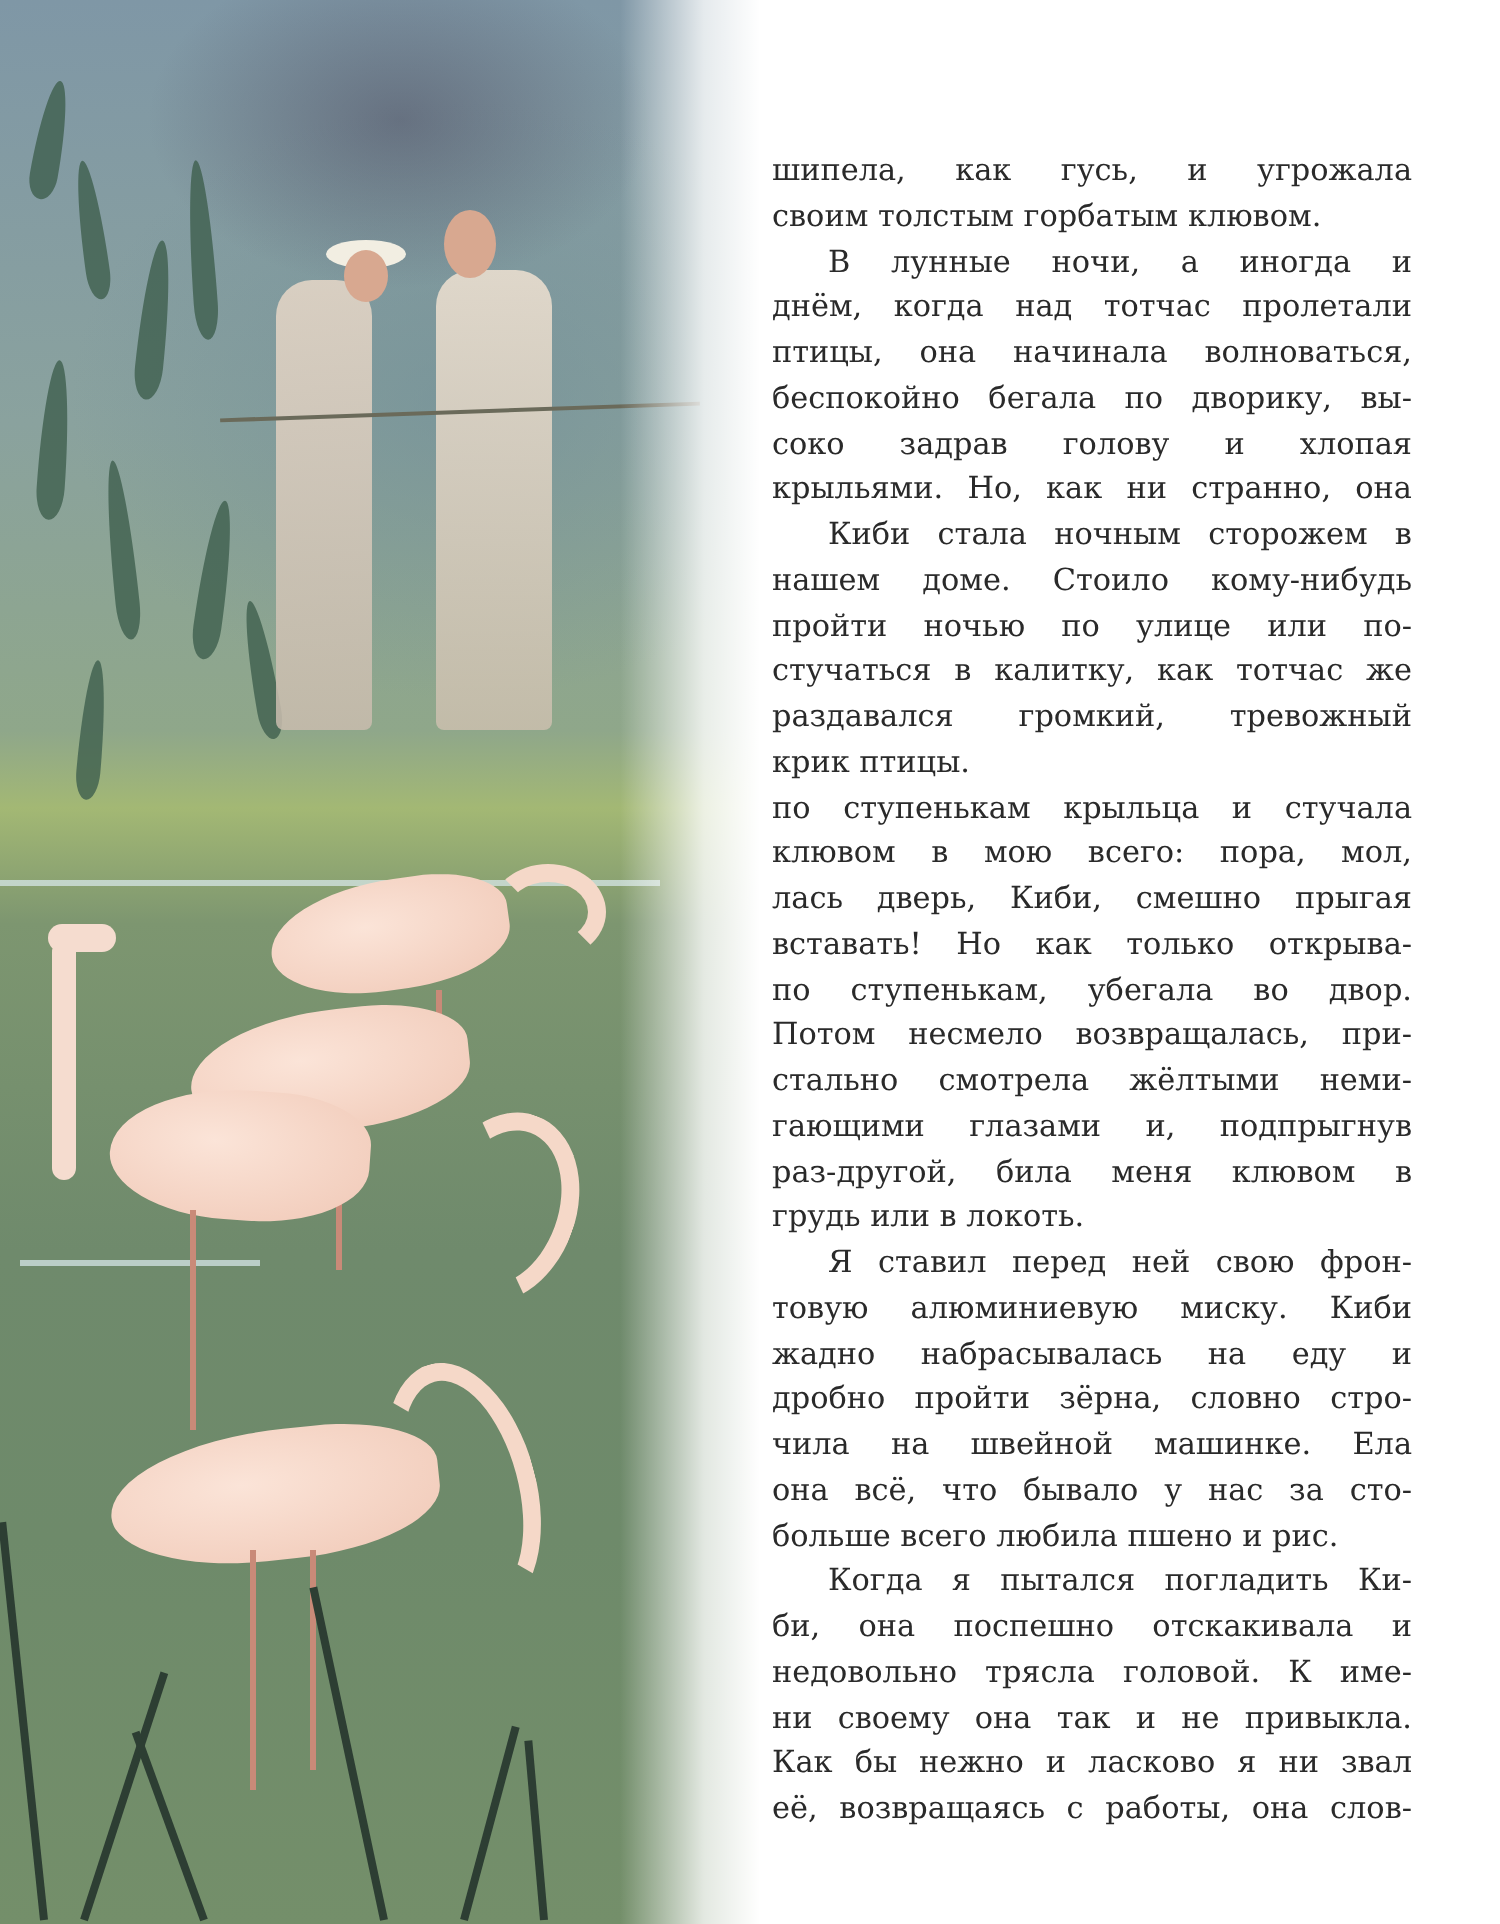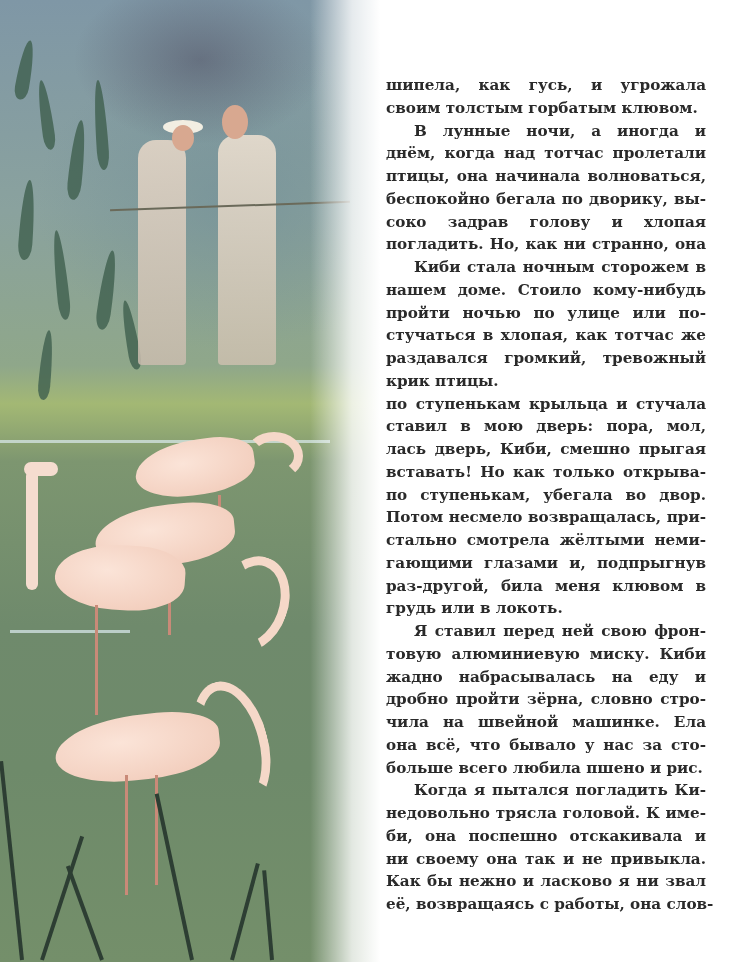--- a/index.html
+++ b/index.html
@@ -24,21 +24,21 @@
   .flamingo-body { position:absolute; background:radial-gradient(ellipse at 40% 40%, #fbe4d8, #f0c8b6); border-radius:60% 40% 50% 50%; }
   .flamingo-neck { position:absolute; border:9px solid #f5d8c8; border-radius:50%; border-bottom-color:transparent; border-left-color:transparent; }
   .leg { position:absolute; width:3px; background:#c98a78; }
   .reed { position:absolute; width:4px; background:#2d3e33; transform-origin:bottom center; }
   .text-col {
     position:absolute; left:386px; top:74px; width:320px;
     font-family:"DejaVu Serif", "Liberation Serif", serif;
     font-size:15.2px; line-height:22.75px; color:#2a2a2a;
     text-align:justify; -webkit-hyphens:manual; hyphens:manual;
   }
-  .text-col .line { display:block; text-align:justify; text-align-last:justify; white-space:nowrap; overflow:visible; height:22.75px;font-weight:bold; }
+  .text-col .line { display:block; text-align:justify; text-align-last:justify; white-space:nowrap; overflow:visible; height:22.75px; }
   .text-col .line.indent { padding-left:28px; }
   .text-col .line.last { text-align-last:left; }
 </style>
 </head>
 <body>
 
 <div class="illustration">
 
   <div class="leaf" style="left:18px;top:40px;width:14px;height:60px;transform:rotate(10deg)"></div>
   <div class="leaf" style="left:40px;top:80px;width:12px;height:70px;transform:rotate(-8deg)"></div>
@@ -89,43 +89,43 @@
 </div>
 
 <div class="text-col" id="textcol">
     <span class="line">шипела, как гусь, и угрожала</span>
     <span class="line last">своим толстым горбатым клювом.</span>
     <span class="line indent">В лунные ночи, а иногда и</span>
     <span class="line">днём, когда над тотчас пролетали</span>
     <span class="line">птицы, она начинала волноваться,</span>
     <span class="line">беспокойно бегала по дворику, вы-</span>
     <span class="line">соко задрав голову и хлопая</span>
-    <span class="line">погладить. Но, как ни странно, она</span>
+    <span class="line">крыльями. Но, как ни странно, она</span>
     <span class="line indent">Киби стала ночным сторожем в</span>
     <span class="line">нашем доме. Стоило кому-нибудь</span>
     <span class="line">пройти ночью по улице или по-</span>
-    <span class="line">стучаться в хлопая, как тотчас же</span>
+    <span class="line">стучаться в калитку, как тотчас же</span>
     <span class="line">раздавался громкий, тревожный</span>
     <span class="line last">крик птицы.</span>
     <span class="line">по ступенькам крыльца и стучала</span>
-    <span class="line">ставил в мою дверь: пора, мол,</span>
+    <span class="line">клювом в мою всего: пора, мол,</span>
     <span class="line">лась дверь, Киби, смешно прыгая</span>
     <span class="line">вставать! Но как только открыва-</span>
     <span class="line">по ступенькам, убегала во двор.</span>
     <span class="line">Потом несмело возвращалась, при-</span>
     <span class="line">стально смотрела жёлтыми неми-</span>
     <span class="line">гающими глазами и, подпрыгнув</span>
     <span class="line">раз-другой, била меня клювом в</span>
     <span class="line last">грудь или в локоть.</span>
     <span class="line indent">Я ставил перед ней свою фрон-</span>
     <span class="line">товую алюминиевую миску. Киби</span>
     <span class="line">жадно набрасывалась на еду и</span>
     <span class="line">дробно пройти зёрна, словно стро-</span>
     <span class="line">чила на швейной машинке. Ела</span>
     <span class="line">она всё, что бывало у нас за сто-</span>
     <span class="line last">больше всего любила пшено и рис.</span>
     <span class="line indent">Когда я пытался погладить Ки-</span>
+    <span class="line">би, она поспешно отскакивала и</span>
     <span class="line">недовольно трясла головой. К име-</span>
-    <span class="line">би, она поспешно отскакивала и</span>
     <span class="line">ни своему она так и не привыкла.</span>
     <span class="line">Как бы нежно и ласково я ни звал</span>
     <span class="line">её, возвращаясь с работы, она слов-</span>
   </div>
 
 </body></html>

